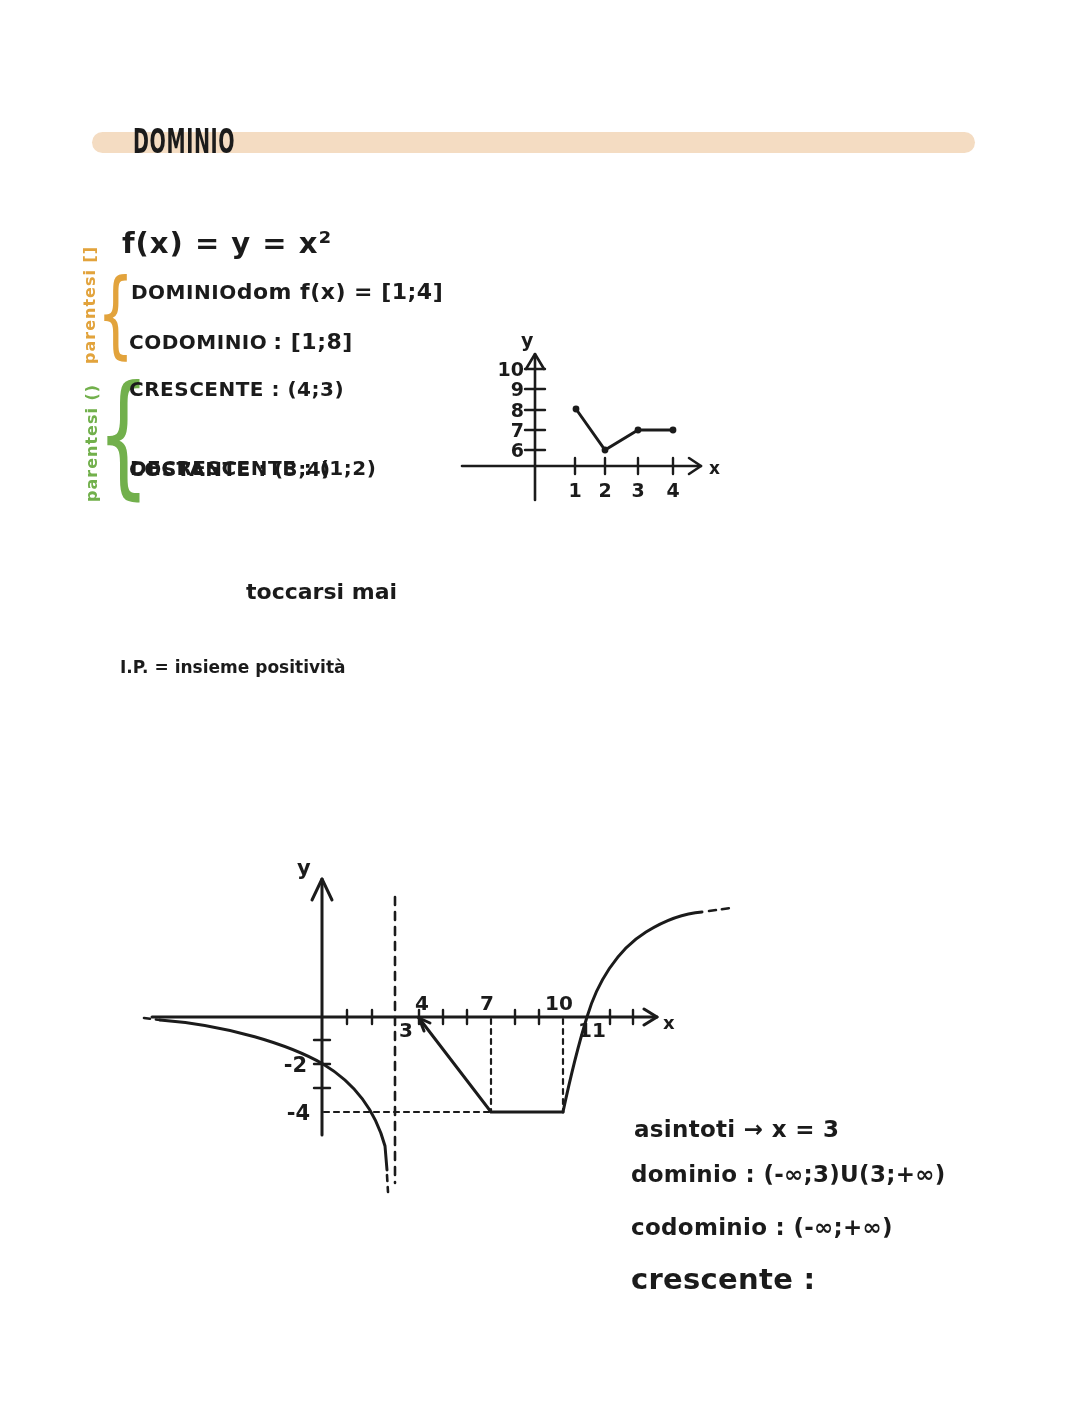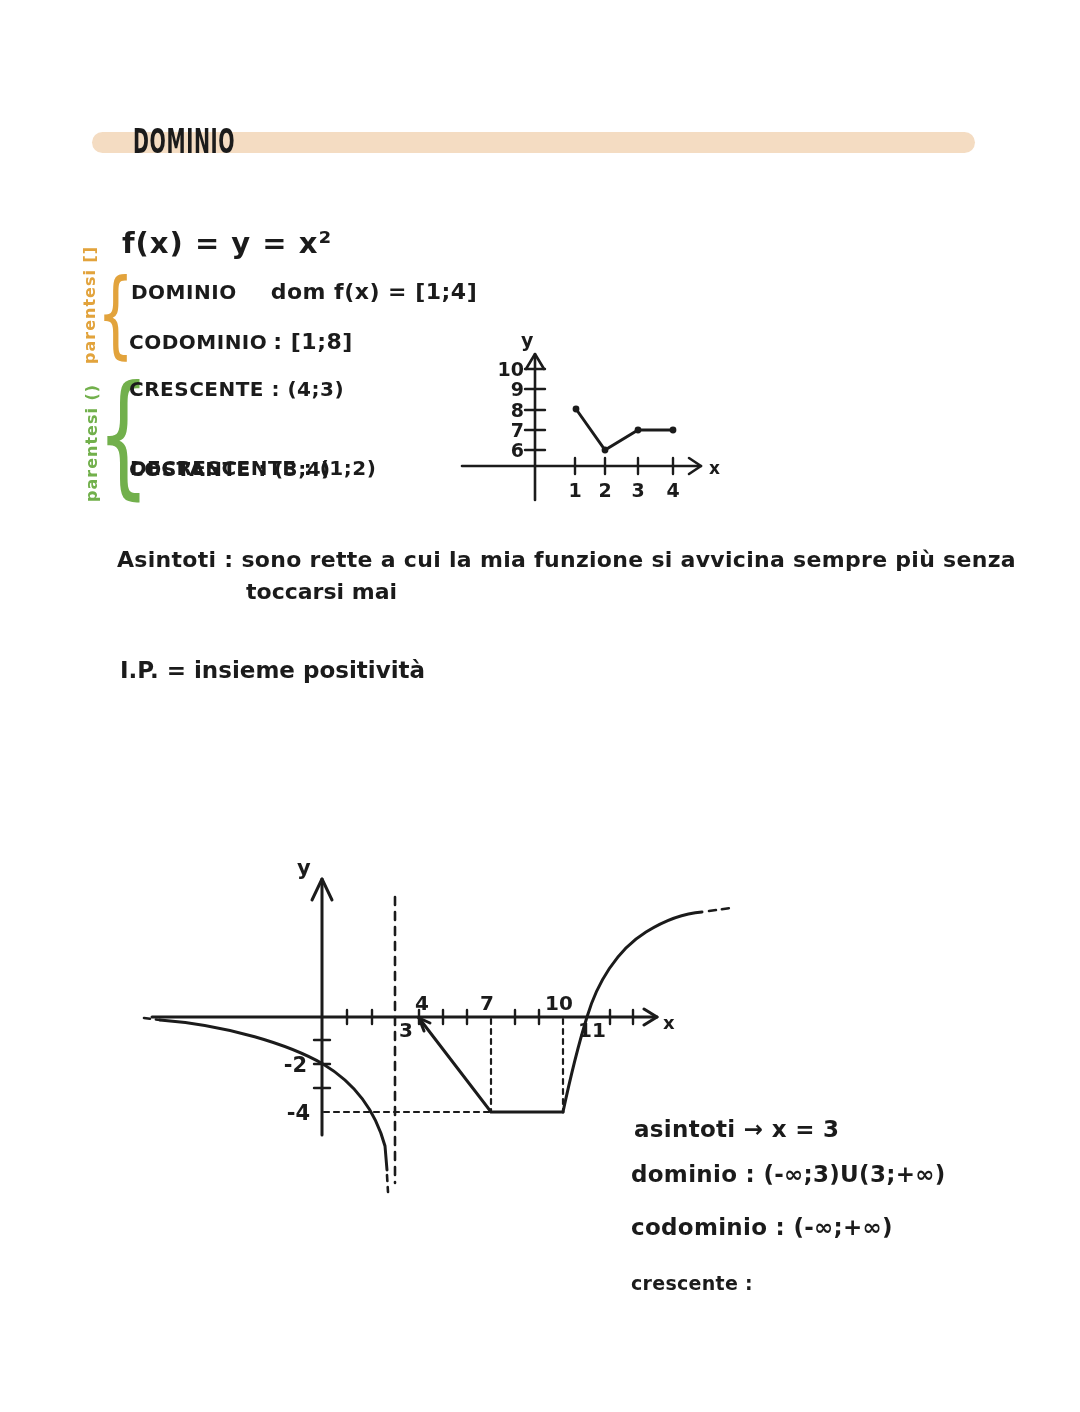--- a/index.html
+++ b/index.html
@@ -23,43 +23,43 @@
   .vlabel-square { left:80px; top:250px; height:114px; }
   .vlabel-round  { left:82px; top:372px; height:130px; }
   .brace { font-weight:400; transform:scaleX(0.62); transform-origin:left center; }
   .brace-square { left:97px; top:270px; font-size:94px;  line-height:88px; }
   .brace-round  { left:97px; top:372px; font-size:134px; line-height:126px; }
 
   
   .capline { font-size:20px; font-weight:bold; letter-spacing:0.5px; white-space:nowrap; }
   .capline .val { font-weight:600; font-size:22px; letter-spacing:0.5px; }
   .l-dom   { left:131px; top:279px; }
-  .l-dom .val { margin-left:34px; }
+  .l-dom .val { }
   .l-codom { left:129px; top:329px; }
   .l-codom .val { margin-left:6px; }
   .l-cre { left:129px; top:377px; }
   .l-dec { left:130px; top:424px;margin-top:32px; }
   .l-cos { left:129px; top:457px; }
 
   
   .asintoti-1 { left:117px; top:547px; font-size:22px; font-weight:600; letter-spacing:0.3px; white-space:nowrap; }
   .asintoti-2 { left:246px; top:579px; font-size:22px; font-weight:600; }
-  .ip-note    { left:120px; top:657px; font-size:23px; font-weight:600; }
+  .ip-note    { left:120px; top:657px; font-size:17px; font-weight:600; }
 
   
   .small-graph { left:450px; top:325px; }
   .big-graph   { left:140px; top:853px; }
   svg text { fill:#1b1b1b; font-family:"DejaVu Sans", sans-serif; font-weight:bold; }
 
   
   .ann { left:631px; font-size:23px; font-weight:600; letter-spacing:0.3px; white-space:nowrap; }
   .ann-asintoti  { top:1116px; left:634px; }
   .ann-dominio   { top:1161px; }
   .ann-codominio { top:1214px;text-align:center; }
-  .ann-crescente { top:1262px; font-size:19px;margin-top:10px; }
+  .ann-crescente { top:1262px; font-size:29px; }
 </style>
 </head>
 <body>
 
 <div class="page">
 
   <div class="abs hl-bar" style="background-color: rgb(244, 220, 194);"></div>
   <div class="abs title">DOMINIO</div>
 
   <div class="abs formula">f(x) = y = x²</div>
@@ -123,21 +123,20 @@
       <text x="74" y="132">6</text>
     </g>
     <g font-size="19" text-anchor="middle">
       <text x="125" y="172">1</text>
       <text x="155" y="172">2</text>
       <text x="188" y="172">3</text>
       <text x="223" y="172">4</text>
     </g>
   </svg>
 
-  <div class="abs asintoti-1">Asintoti : sono rette a cui la mia funzione si avvicina sempre più senza</div>
   <div class="abs asintoti-2">toccarsi mai</div>
 
   <div class="abs ip-note">I.P. = insieme positività</div>
 
   <svg class="abs big-graph" width="610" height="350" viewBox="0 0 610 350">
     <g stroke="#1b1b1b" stroke-width="3" stroke-linecap="round" fill="none">
       <g>
         <line x1="182" y1="282" x2="182" y2="30"></line>
         <line x1="182" y1="26" x2="172" y2="47"></line>
         <line x1="182" y1="26" x2="192" y2="47"></line>

